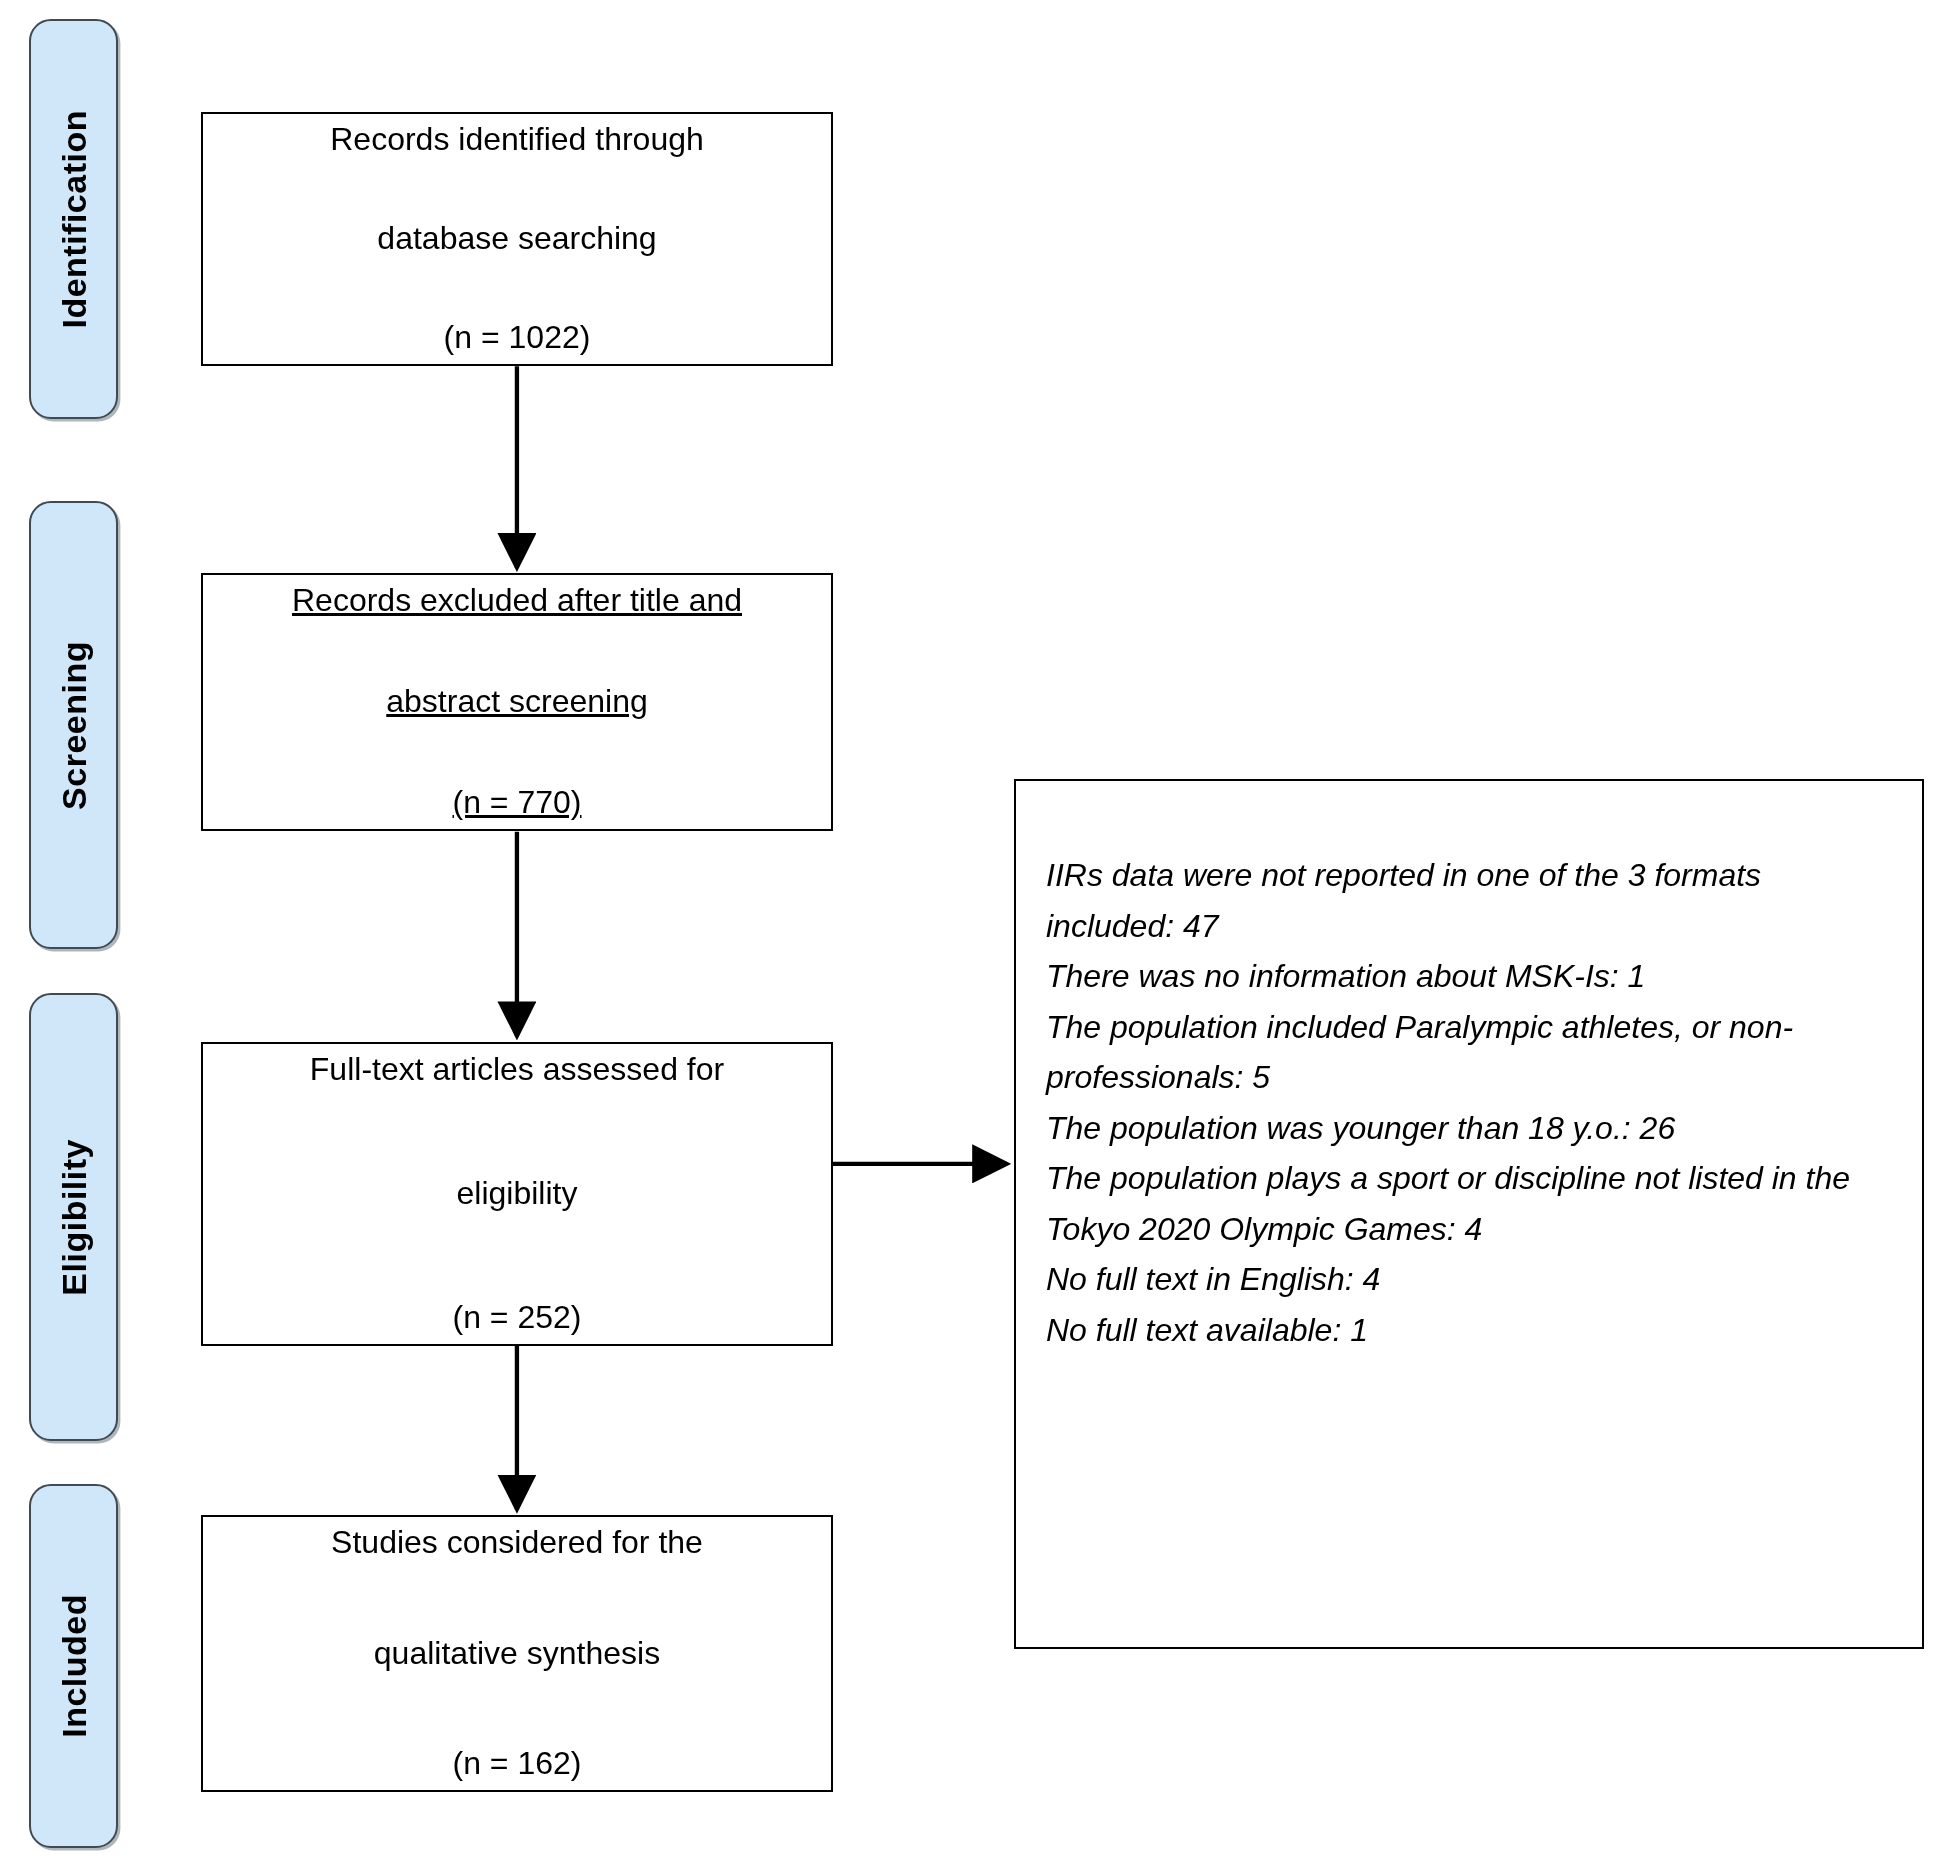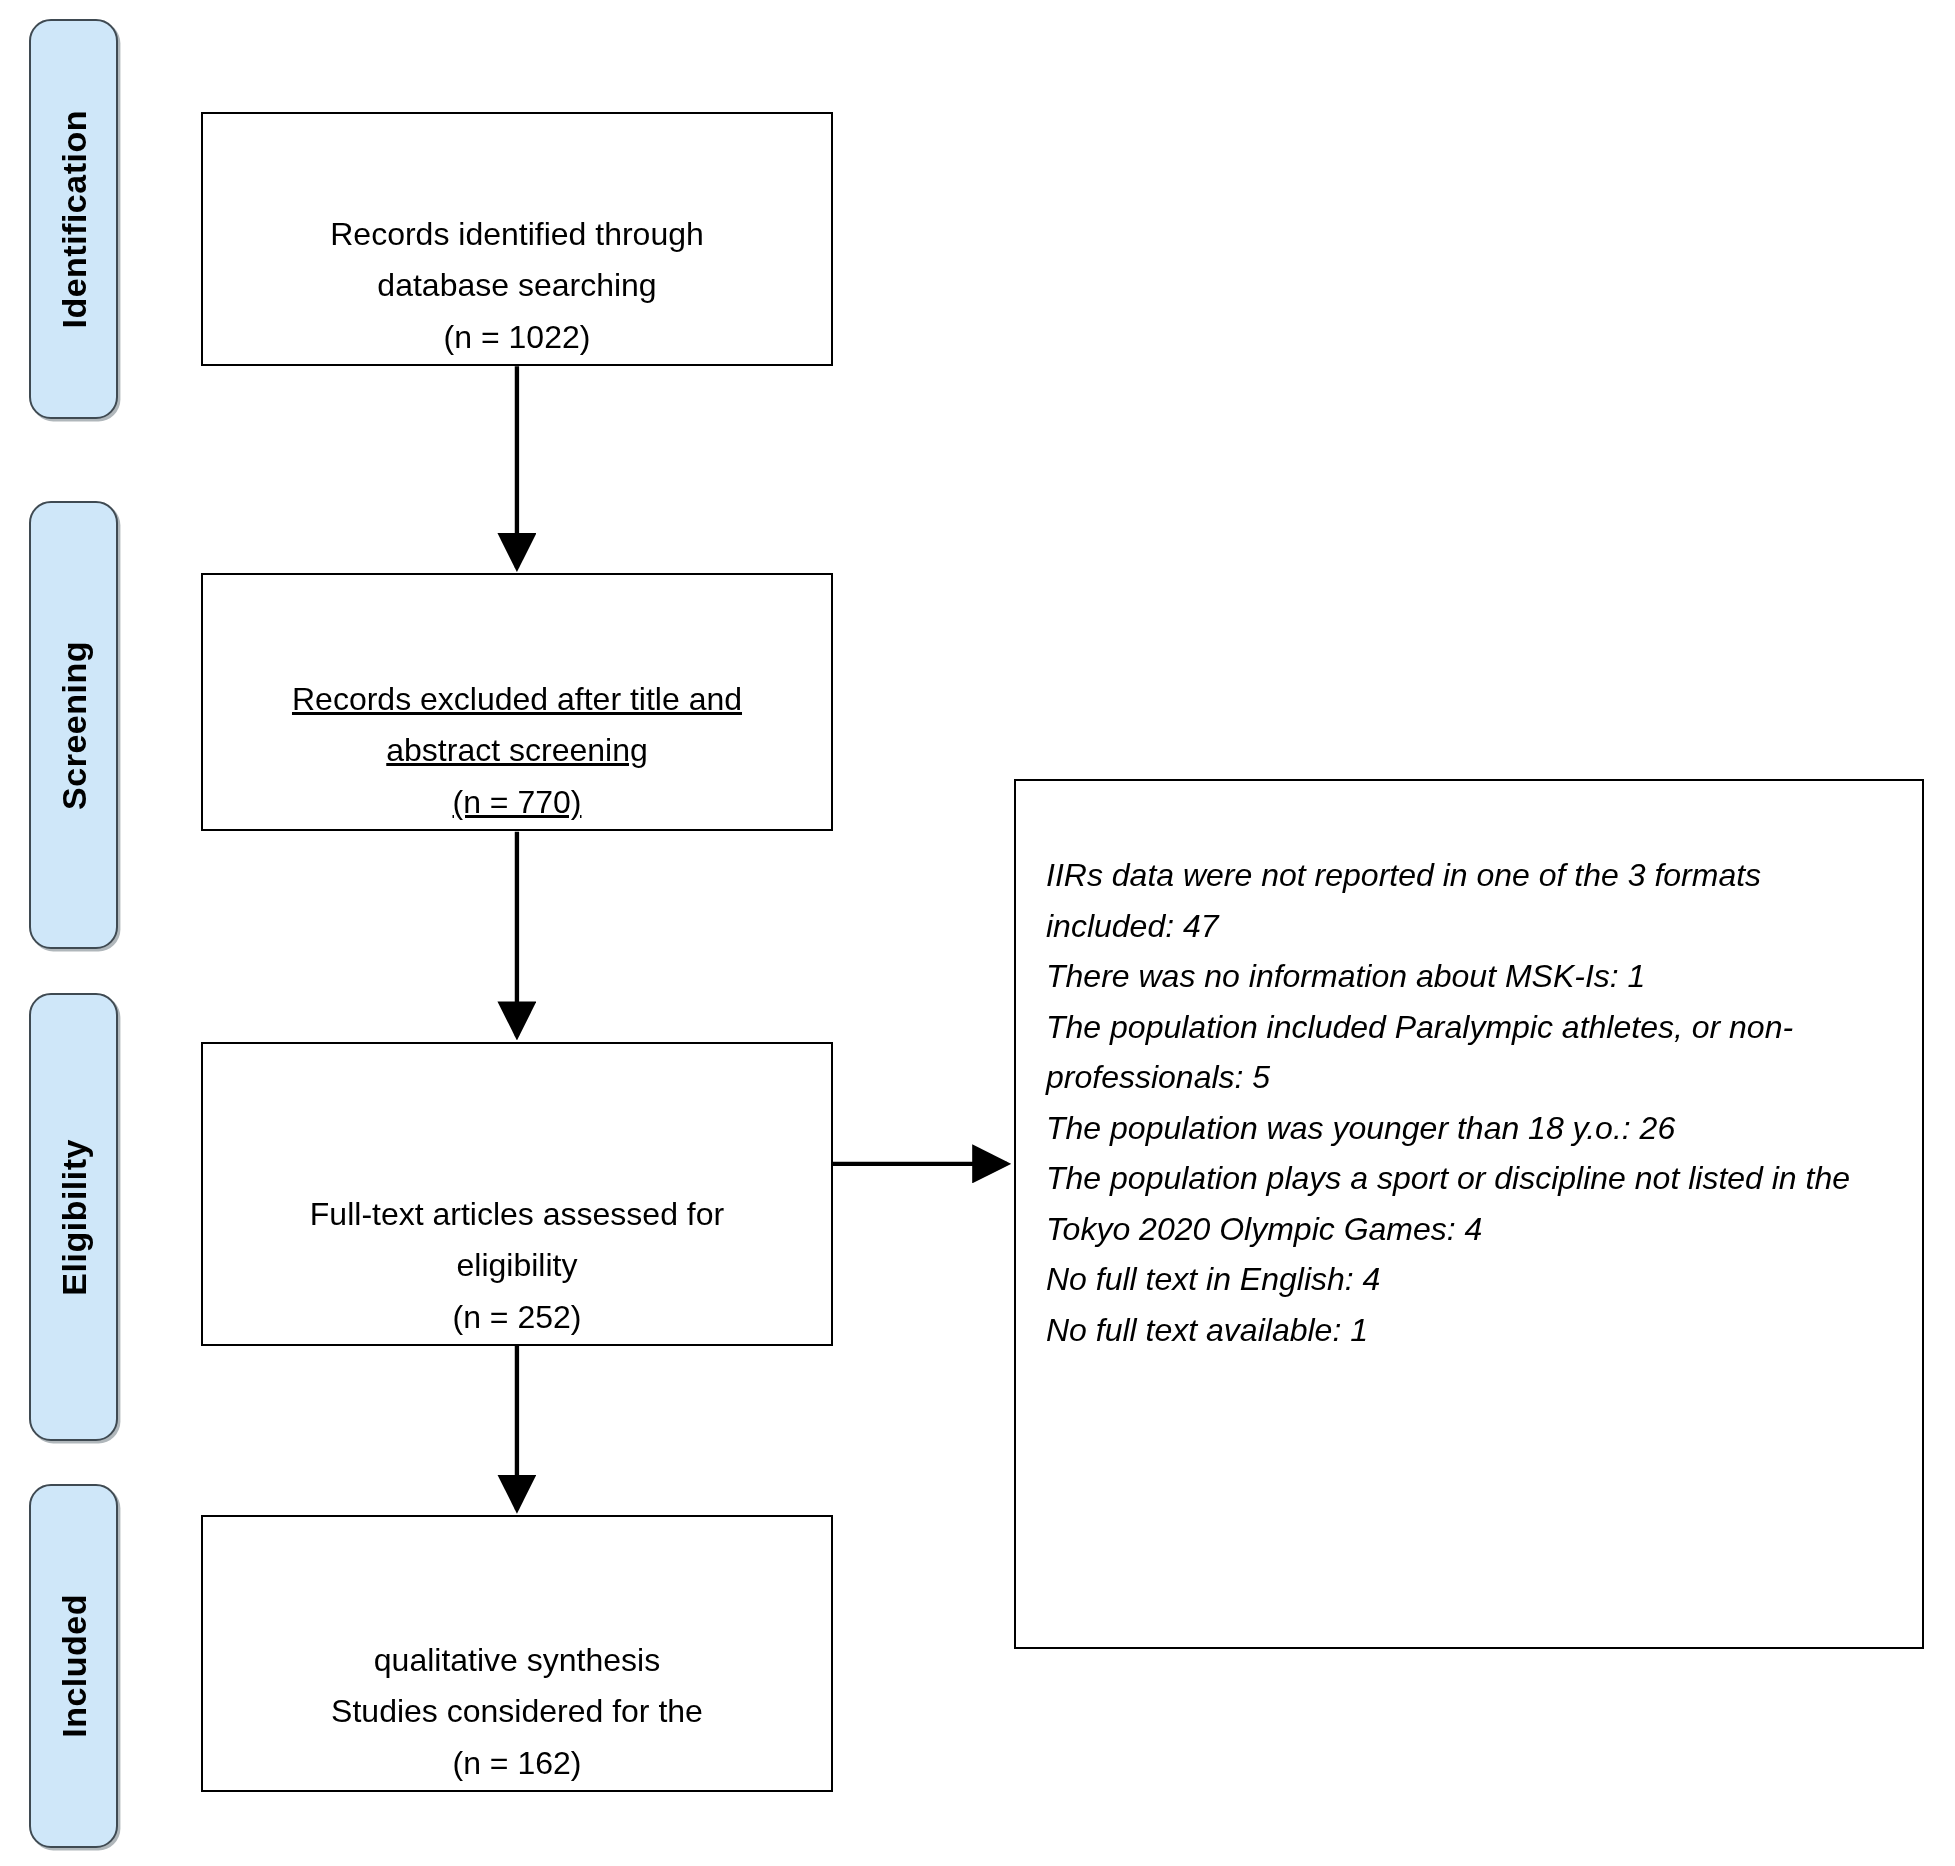--- a/index.html
+++ b/index.html
@@ -44,21 +44,21 @@
 
   
   .flow-box {
     position: absolute;
     background: #ffffff;
     border: 2.9px solid #000000;
     box-sizing: border-box;
     display: flex;
     flex-direction: column;
     align-items: center;
-    justify-content: flex-end;
+    justify-content: space-between;
     text-align: center;
   }
   .flow-box .box-line {
     font-size: 32px;
     line-height: 1.62;
     white-space: nowrap;
     color: #000000;
   }
 
   
@@ -143,22 +143,22 @@
     <div class="box-line">(n = 770)</div>
   </div>
 
   <div class="flow-box" style="left:201px; top:1042px; width:632px; height:304px;">
     <div class="box-line">Full-text articles assessed for</div>
     <div class="box-line">eligibility</div>
     <div class="box-line">(n = 252)</div>
   </div>
 
   <div class="flow-box" style="left:201px; top:1515px; width:632px; height:277px;">
+    <div class="box-line">Studies considered for the</div>
     <div class="box-line">qualitative synthesis</div>
-    <div class="box-line">Studies considered for the</div>
     <div class="box-line">(n = 162)</div>
   </div>
 
   <div class="reasons-box" style="left:1014px; top:779px; width:910px; height:870px;">
     <div class="reasons-spacer"></div>
     <div class="reason-item">IIRs data were not reported in one of the 3 formats included: 47</div>
     <div class="reason-item">There was no information about MSK-Is: 1</div>
     <div class="reason-item">The population included Paralympic athletes, or non-professionals: 5</div>
     <div class="reason-item">The population was younger than 18 y.o.: 26</div>
     <div class="reason-item">The population plays a sport or discipline not listed in the Tokyo 2020 Olympic Games: 4</div>

